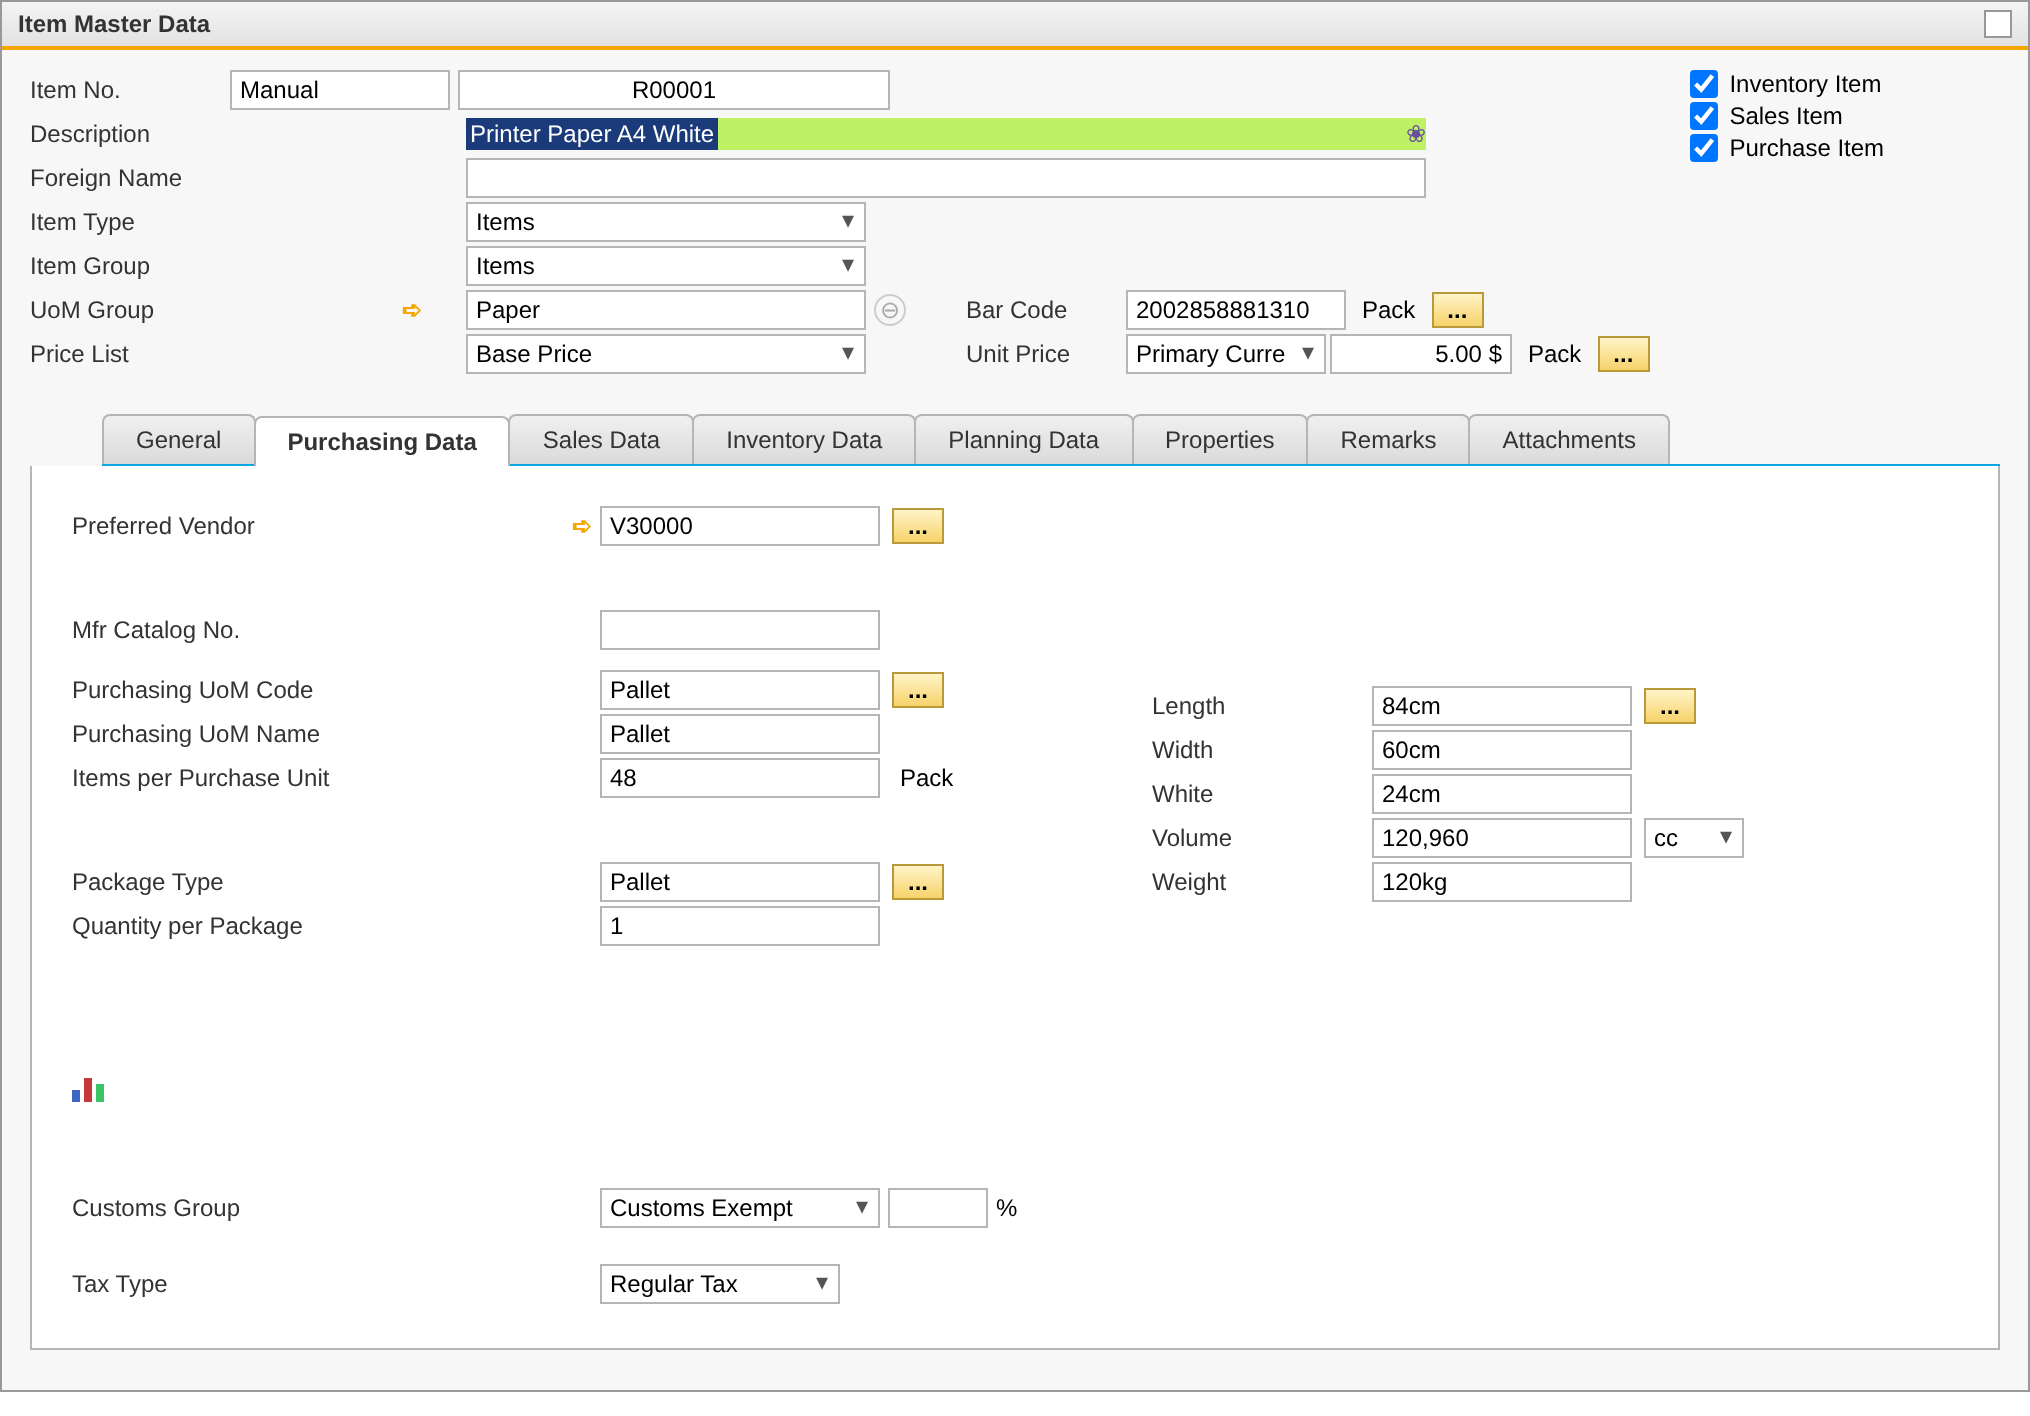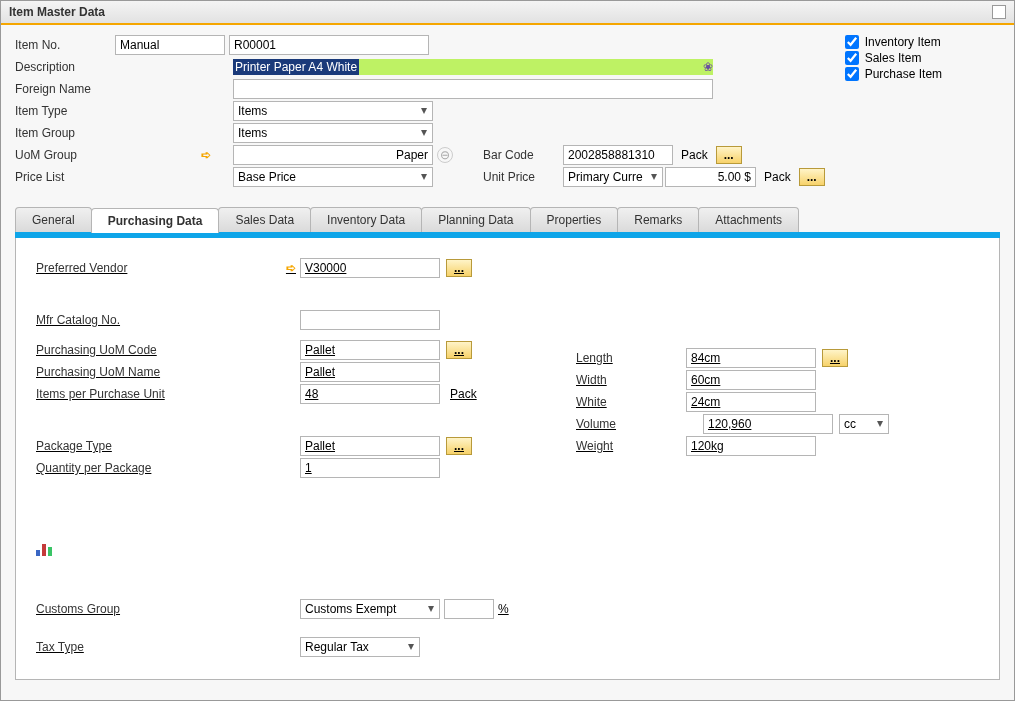--- a/index.html
+++ b/index.html
@@ -14,21 +14,21 @@
 input.txt, .sel, .ro { height: 20px; border: 1px solid #b5b5b5; background:#fff; padding: 1px 4px; }
 .sel-wrap { position:relative; display:inline-block; }
 .sel-wrap::after { content:"▾"; position:absolute; right:6px; top:2px; color:#555; pointer-events:none; }
 .ro { background:#e8e8e8; }
 .highlight { background:#bef264;gap:16px; }
 .hl-sel { background:#1a3a7a; color:#fff; padding:1px 2px; display:inline-block; }
 .chkrow { display:flex; align-items:flex-end; gap:6px; margin-bottom:2px; }
 input[type=checkbox]{ width:14px; height:14px; }
 .arrow { color:#f5a600; font-weight:bold; margin-right:4px; }
 .btn { background: linear-gradient(#fff4c8,#f7d26a); border:1px solid #b89a3a; width:26px; height:18px; text-align:center; line-height:14px; font-weight:bold; cursor:pointer; }
-.tabs { display:flex; margin-top:18px; border-bottom:6px solid #0ea5e9; }
+.tabs { display:flex; margin-top:18px; border-bottom:1px solid #0ea5e9;margin-left:36px; }
 .tab { padding:5px 16px; background: linear-gradient(#f0f0f0,#dadada); border:1px solid #b5b5b5; border-bottom:none; border-radius:4px 4px 0 0; margin-right:-1px; color:#333; cursor:pointer; }
 .tab.active { background:#fff; font-weight:bold; position:relative; top:1px; }
 .tabbody { border:1px solid #b5b5b5; border-top:none; background:#fff; padding:20px; min-height:400px; }
 .field-lbl { width: 160px; color:#333; }
 .chart-icon { width:18px; height:16px; display:inline-flex; align-items:flex-end; gap:2px; }
 .chart-icon span { width:4px; display:block; }
 .b1{height:6px;background:#3a66c4;} .b2{height:12px;background:#c43a3a;} .b3{height:9px;background:#3ac466;}
 .spacer { height:30px; }
 </style>
 </head>
@@ -39,21 +39,21 @@
     <span>Item Master Data</span>
     <span class="winbtn"></span>
   </div>
   <div class="content">
 
     <div style="display:flex; justify-content:space-between; align-items:flex-start;">
       <div style="flex:1;">
         <div class="row">
           <div class="lbl">Item No.</div>
           <input class="txt ro" style="width: 110px;" value="Manual">
-          <input class="txt ro" style="width: 200px; margin-left: 4px;" value="R00001">
+          <input class="txt ro" style="width: 216px; margin-left: 4px; text-align: center;" value="R00001">
         </div>
         <div class="row">
           <div class="lbl">Description</div>
           <div style="width:114px"></div>
           <div class="txt highlight" style="width:480px; margin-left:4px; display:flex; justify-content:space-between; align-items:center;">
             <span class="hl-sel">Printer Paper A4 White</span>
             <span style="color:#6a4fa0;">❀</span>
           </div>
         </div>
         <div class="row">
@@ -67,21 +67,21 @@
           <div class="sel-wrap" style="margin-left:4px;"><input class="txt" style="width: 200px;" value="Items"></div>
         </div>
         <div class="row">
           <div class="lbl">Item Group</div>
           <div style="width:114px"></div>
           <div class="sel-wrap" style="margin-left:4px;"><input class="txt" style="width: 200px;" value="Items"></div>
         </div>
         <div class="row">
           <div class="lbl">UoM Group</div>
           <div style="width:100px; text-align:right;"><span class="arrow">➪</span></div>
-          <input class="txt ro" style="width: 200px; margin-left: 18px; text-align: right;" value="Paper">
+          <input class="txt ro" style="width: 200px; margin-left: 18px;" value="Paper">
           <span style="width:16px; text-align:center; color:#aaa; border:1px solid #ccc; border-radius:8px; margin-left:4px;">⊖</span>
           <div style="width:30px"></div>
           <div class="lbl-mid">Bar Code</div>
           <input class="txt" style="width: 110px;" value="2002858881310">
           <span style="margin:0 8px">Pack</span>
           <button class="btn">...</button>
         </div>
         <div class="row">
           <div class="lbl">Price List</div>
           <div style="width:114px"></div>
@@ -116,21 +116,21 @@
       <div class="tab active">Purchasing Data</div>
       <div class="tab">Sales Data</div>
       <div class="tab">Inventory Data</div>
       <div class="tab">Planning Data</div>
       <div class="tab">Properties</div>
       <div class="tab">Remarks</div>
       <div class="tab">Attachments</div>
     </div>
 
     <div class="tabbody">
-      <div style="display:flex; gap:60px;text-decoration:underline;">
+      <div style="display:flex; gap:60px;">
         <div style="width:480px;">
           <div class="row">
             <div class="field-lbl">Preferred Vendor</div>
             <span class="arrow" style="width:100px; text-align:right; display:inline-block;">➪</span>
             <input class="txt" style="width: 140px;" value="V30000">
             <button class="btn" style="margin-left:6px">...</button>
           </div>
           <div class="spacer"></div>
           <div class="row">
             <div class="field-lbl" style="width:264px">Mfr Catalog No.</div>
@@ -190,21 +190,21 @@
           <div class="row">
             <div class="field-lbl" style="width:110px">Width</div>
             <input class="txt" style="width: 130px;" value="60cm">
           </div>
           <div class="row">
             <div class="field-lbl" style="width:110px">White</div>
             <input class="txt" style="width: 130px;" value="24cm">
           </div>
           <div class="row">
             <div class="field-lbl" style="width:110px">Volume</div>
-            <input class="txt" style="width: 130px; margin-left: 17px;" value="120,960">
+            <input class="txt" style="width: 130px;" value="120,960">
             <div class="sel-wrap" style="margin-left:6px;"><input class="txt" style="width: 50px;" value="cc"></div>
           </div>
           <div class="row">
             <div class="field-lbl" style="width:110px">Weight</div>
             <input class="txt" style="width: 130px;" value="120kg">
           </div>
         </div>
       </div>
     </div>
 

